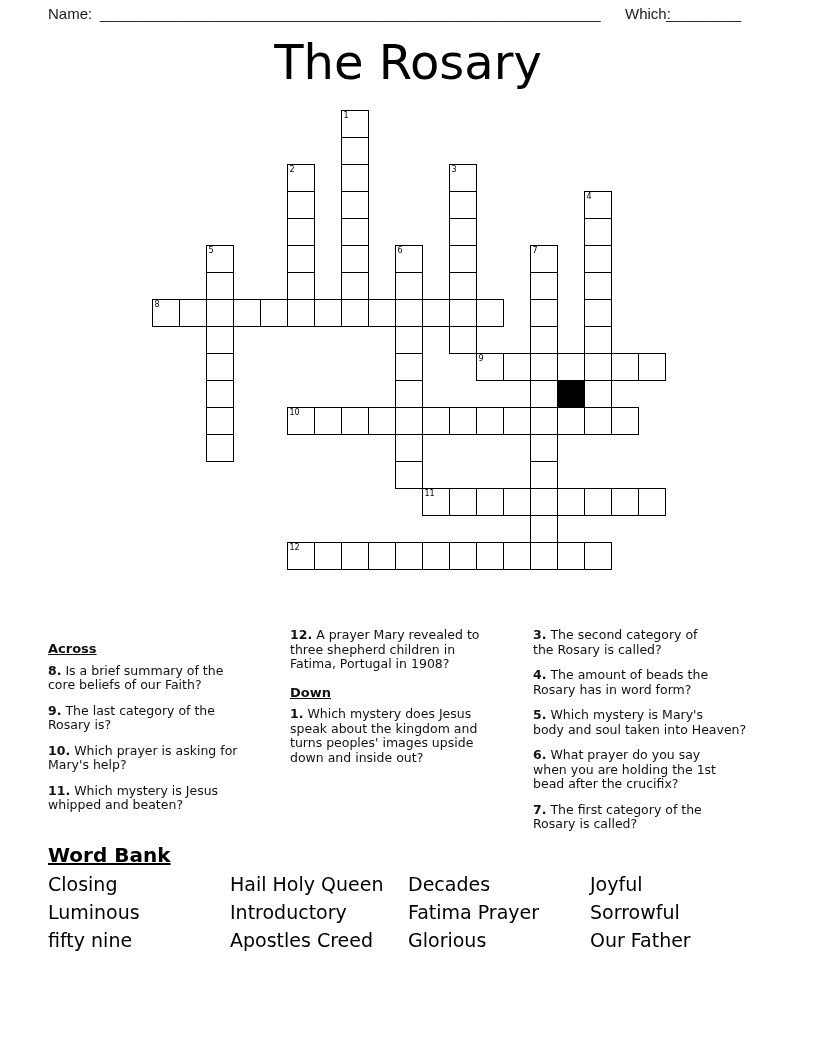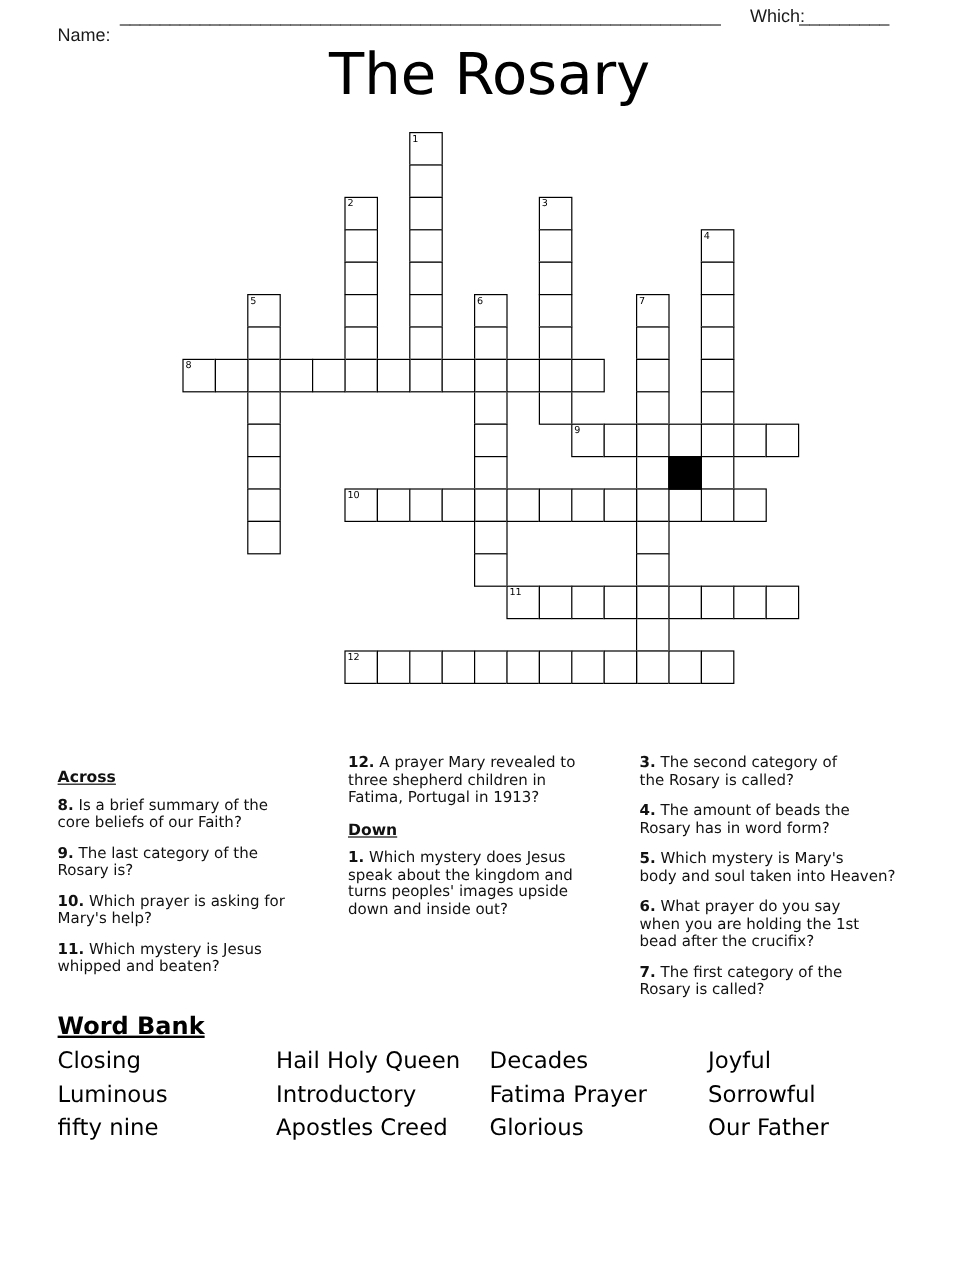--- a/index.html
+++ b/index.html
@@ -2,21 +2,21 @@
 <html><head>
 <meta charset="utf-8">
 <style>
   html,body{margin:0;padding:0;background:#fff;}
   .page{position:relative;width:816px;height:1056px;background:#fff;color:#000;
         font-family:"DejaVu Sans",sans-serif;overflow:hidden;}
 
   
   .hdr{position:absolute;top:5px;font-family:"Liberation Sans",sans-serif;
        font-size:15px;color:#1a1a1a;white-space:pre;}
-  .hdr-name{left:48px;margin-top:16px;} .hdr-nameline{left:100px;}
+  .hdr-name{left:48px;} .hdr-nameline{left:100px;}
   .hdr-date{left:625px;} .hdr-dateline{left:666px;}
 
   
   .title{position:absolute;top:34px;left:0;width:100%;margin:0;text-align:center;
          font-size:48px;font-weight:400;line-height:56px;}
 
   
   .grid{position:absolute;left:152px;top:110px;}
   .cell{position:absolute;width:28px;height:28px;box-sizing:border-box;
         border:1.5px solid #000;background:#fff;}
@@ -187,21 +187,21 @@
 Rosary is?</span></p>
     <p class="clue"><b>10.</b> <span class="ct">Which prayer is asking for
 Mary's help?</span></p>
     <p class="clue"><b>11.</b> <span class="ct">Which mystery is Jesus
 whipped and beaten?</span></p>
   </div>
 
   <div class="clue-col c2">
     <p class="clue"><b>12.</b> <span class="ct">A prayer Mary revealed to
 three shepherd children in
-Fatima, Portugal in 1913?</span></p>
+Fatima, Portugal in 1908?</span></p>
     <div class="clue-heading">Down</div>
     <p class="clue"><b>1.</b> <span class="ct">Which mystery does Jesus
 speak about the kingdom and
 turns peoples' images upside
 down and inside out?</span></p>
   </div>
 
   <div class="clue-col c3">
     <p class="clue"><b>3.</b> <span class="ct">The second category of
 the Rosary is called?</span></p>

